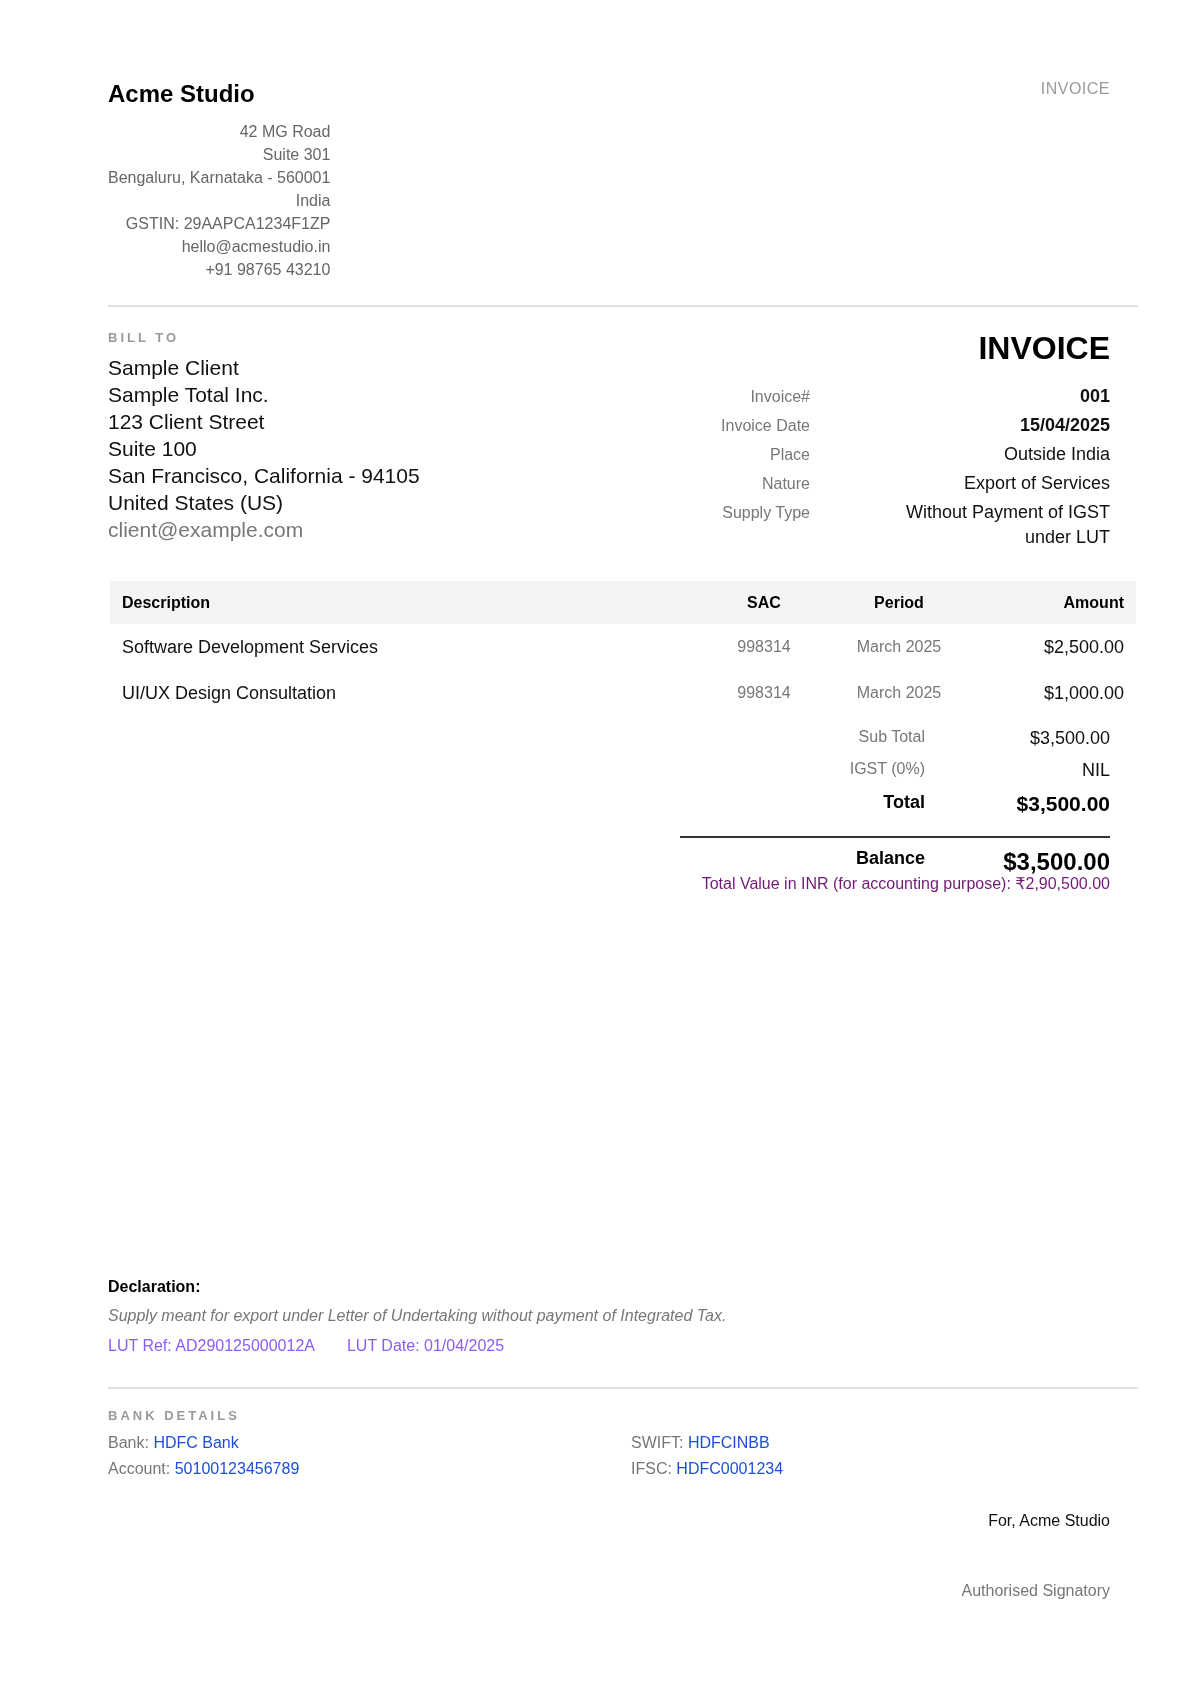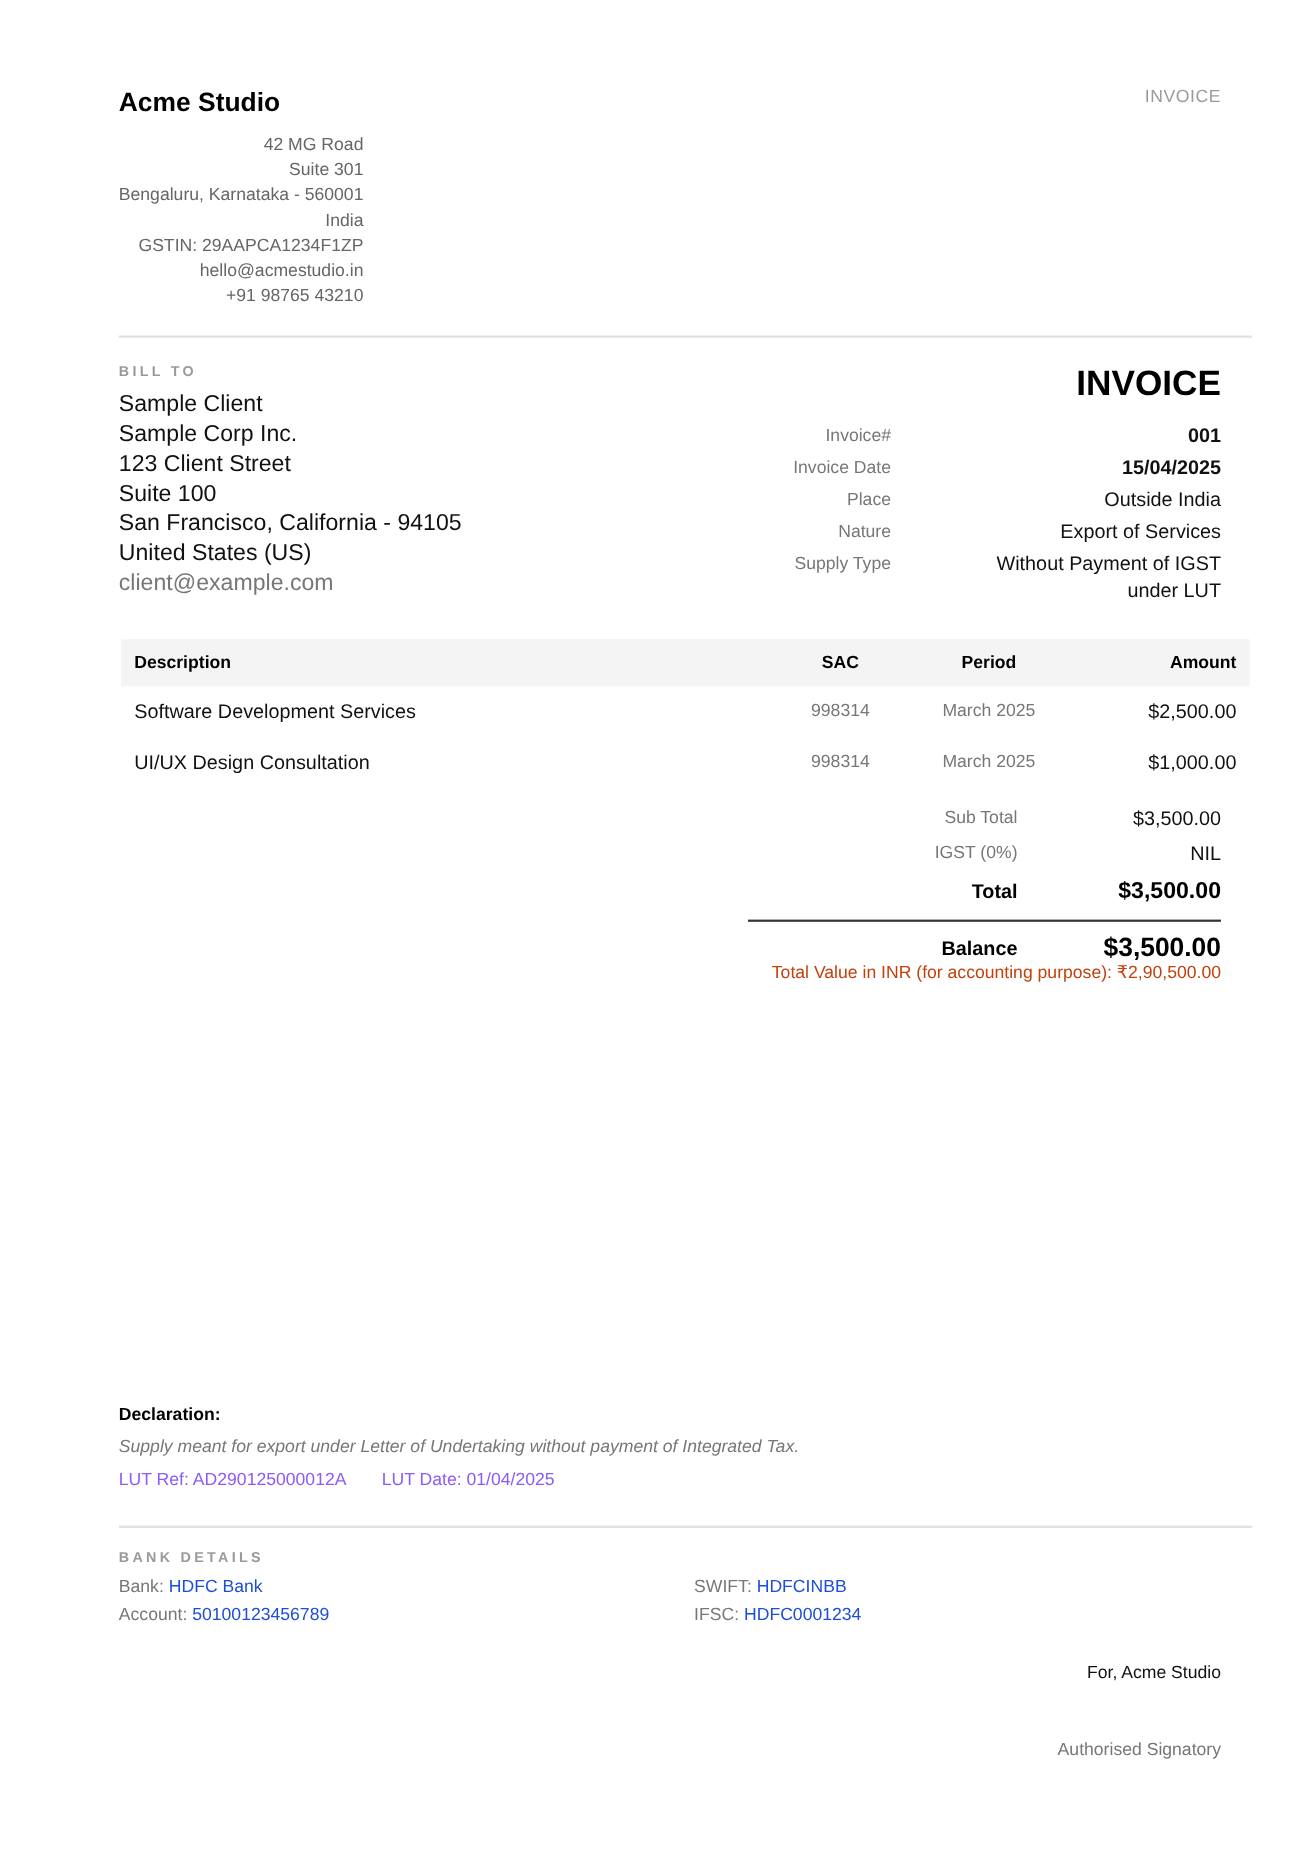--- a/index.html
+++ b/index.html
@@ -24,33 +24,33 @@
   .thead { display:flex; background:#f4f4f4; height:43px; align-items:center; font-size:16px; font-weight:bold; color:#000; }
   .trow { display:flex; height:46px; align-items:center; }
   .c-desc { flex:1; padding-left:12px; text-align:left; }
   .c-sac { width:120px; text-align:center; }
   .c-period { width:150px; text-align:center; }
   .c-amt { width:150px; text-align:right; padding-right:12px; }
   .trow .c-desc { font-size:18px; color:#111; }
   .trow .c-sac, .trow .c-period { font-size:16px; color:#777; }
   .trow .c-amt { font-size:18px; color:#111; }
   .totals { top:728px; right:0; width:430px; }
-  .tot-row { display:flex; align-items:center; }
+  .tot-row { display:flex; align-items:flex-start; }
   .tot-row .k { width:245px; text-align:right; }
   .tot-row .v { flex:1; text-align:right; }
   .tot-sub { height:32px; }
   .tot-sub .k { font-size:16px; color:#777; }
   .tot-sub .v { font-size:18px; color:#111; }
   .tot-total { height:36px; }
   .tot-total .k { font-size:18px; font-weight:bold; color:#000; }
   .tot-total .v { font-size:21px; font-weight:bold; color:#000; }
   .tot-line { height:2px; background:#333; margin:8px 0 10px 0; }
   .tot-bal .k { font-size:18px; font-weight:bold; color:#000; }
   .tot-bal .v { font-size:24px; font-weight:bold; color:#000; }
-  .inr { top:874px; right:0; font-size:16px; color:#c2410c; white-space:nowrap; }
+  .inr { top:874px; right:0; font-size:16px; color:#701a75; white-space:nowrap; }
   .decl-title { top:1278px; left:0; font-size:16px; font-weight:bold; color:#000; }
   .decl-text { top:1307px; left:0; font-size:16px; font-style:italic; color:#777; white-space:nowrap; }
   .lut { top:1337px; left:0; font-size:16px; color:#8b5cf6; white-space:nowrap; }
   .lut span + span { margin-left:32px; }
   .bank { top:1430px; left:0; width:1030px; font-size:16px; line-height:26px; }
   .bank-col { position:absolute; top:0; }
   .bank-col .k { color:#777; }
   .bank-col .v { color:#1d4ed8; }
   .for-co { top:1512px; right:0; font-size:16px; color:#111; }
   .signatory { top:1582px; right:0; font-size:16px; color:#777; }
@@ -70,21 +70,21 @@
     <div>hello@acmestudio.in</div>
     <div>+91 98765 43210</div>
   </div>
   <div class="abs doc-label">INVOICE</div>
 
   <div class="abs divider" style="top:305px;"></div>
 
   <div class="abs section-label" style="top:330px; left:0;">BILL TO</div>
   <div class="abs billto-lines">
     <div>Sample Client</div>
-    <div>Sample Corp Inc.</div>
+    <div>Sample Total Inc.</div>
     <div>123 Client Street</div>
     <div>Suite 100</div>
     <div>San Francisco, California - 94105</div>
     <div>United States (US)</div>
     <div class="muted">client@example.com</div>
   </div>
 
   <div class="abs inv-title">INVOICE</div>
   <div class="abs meta">
     <div class="meta-row">

